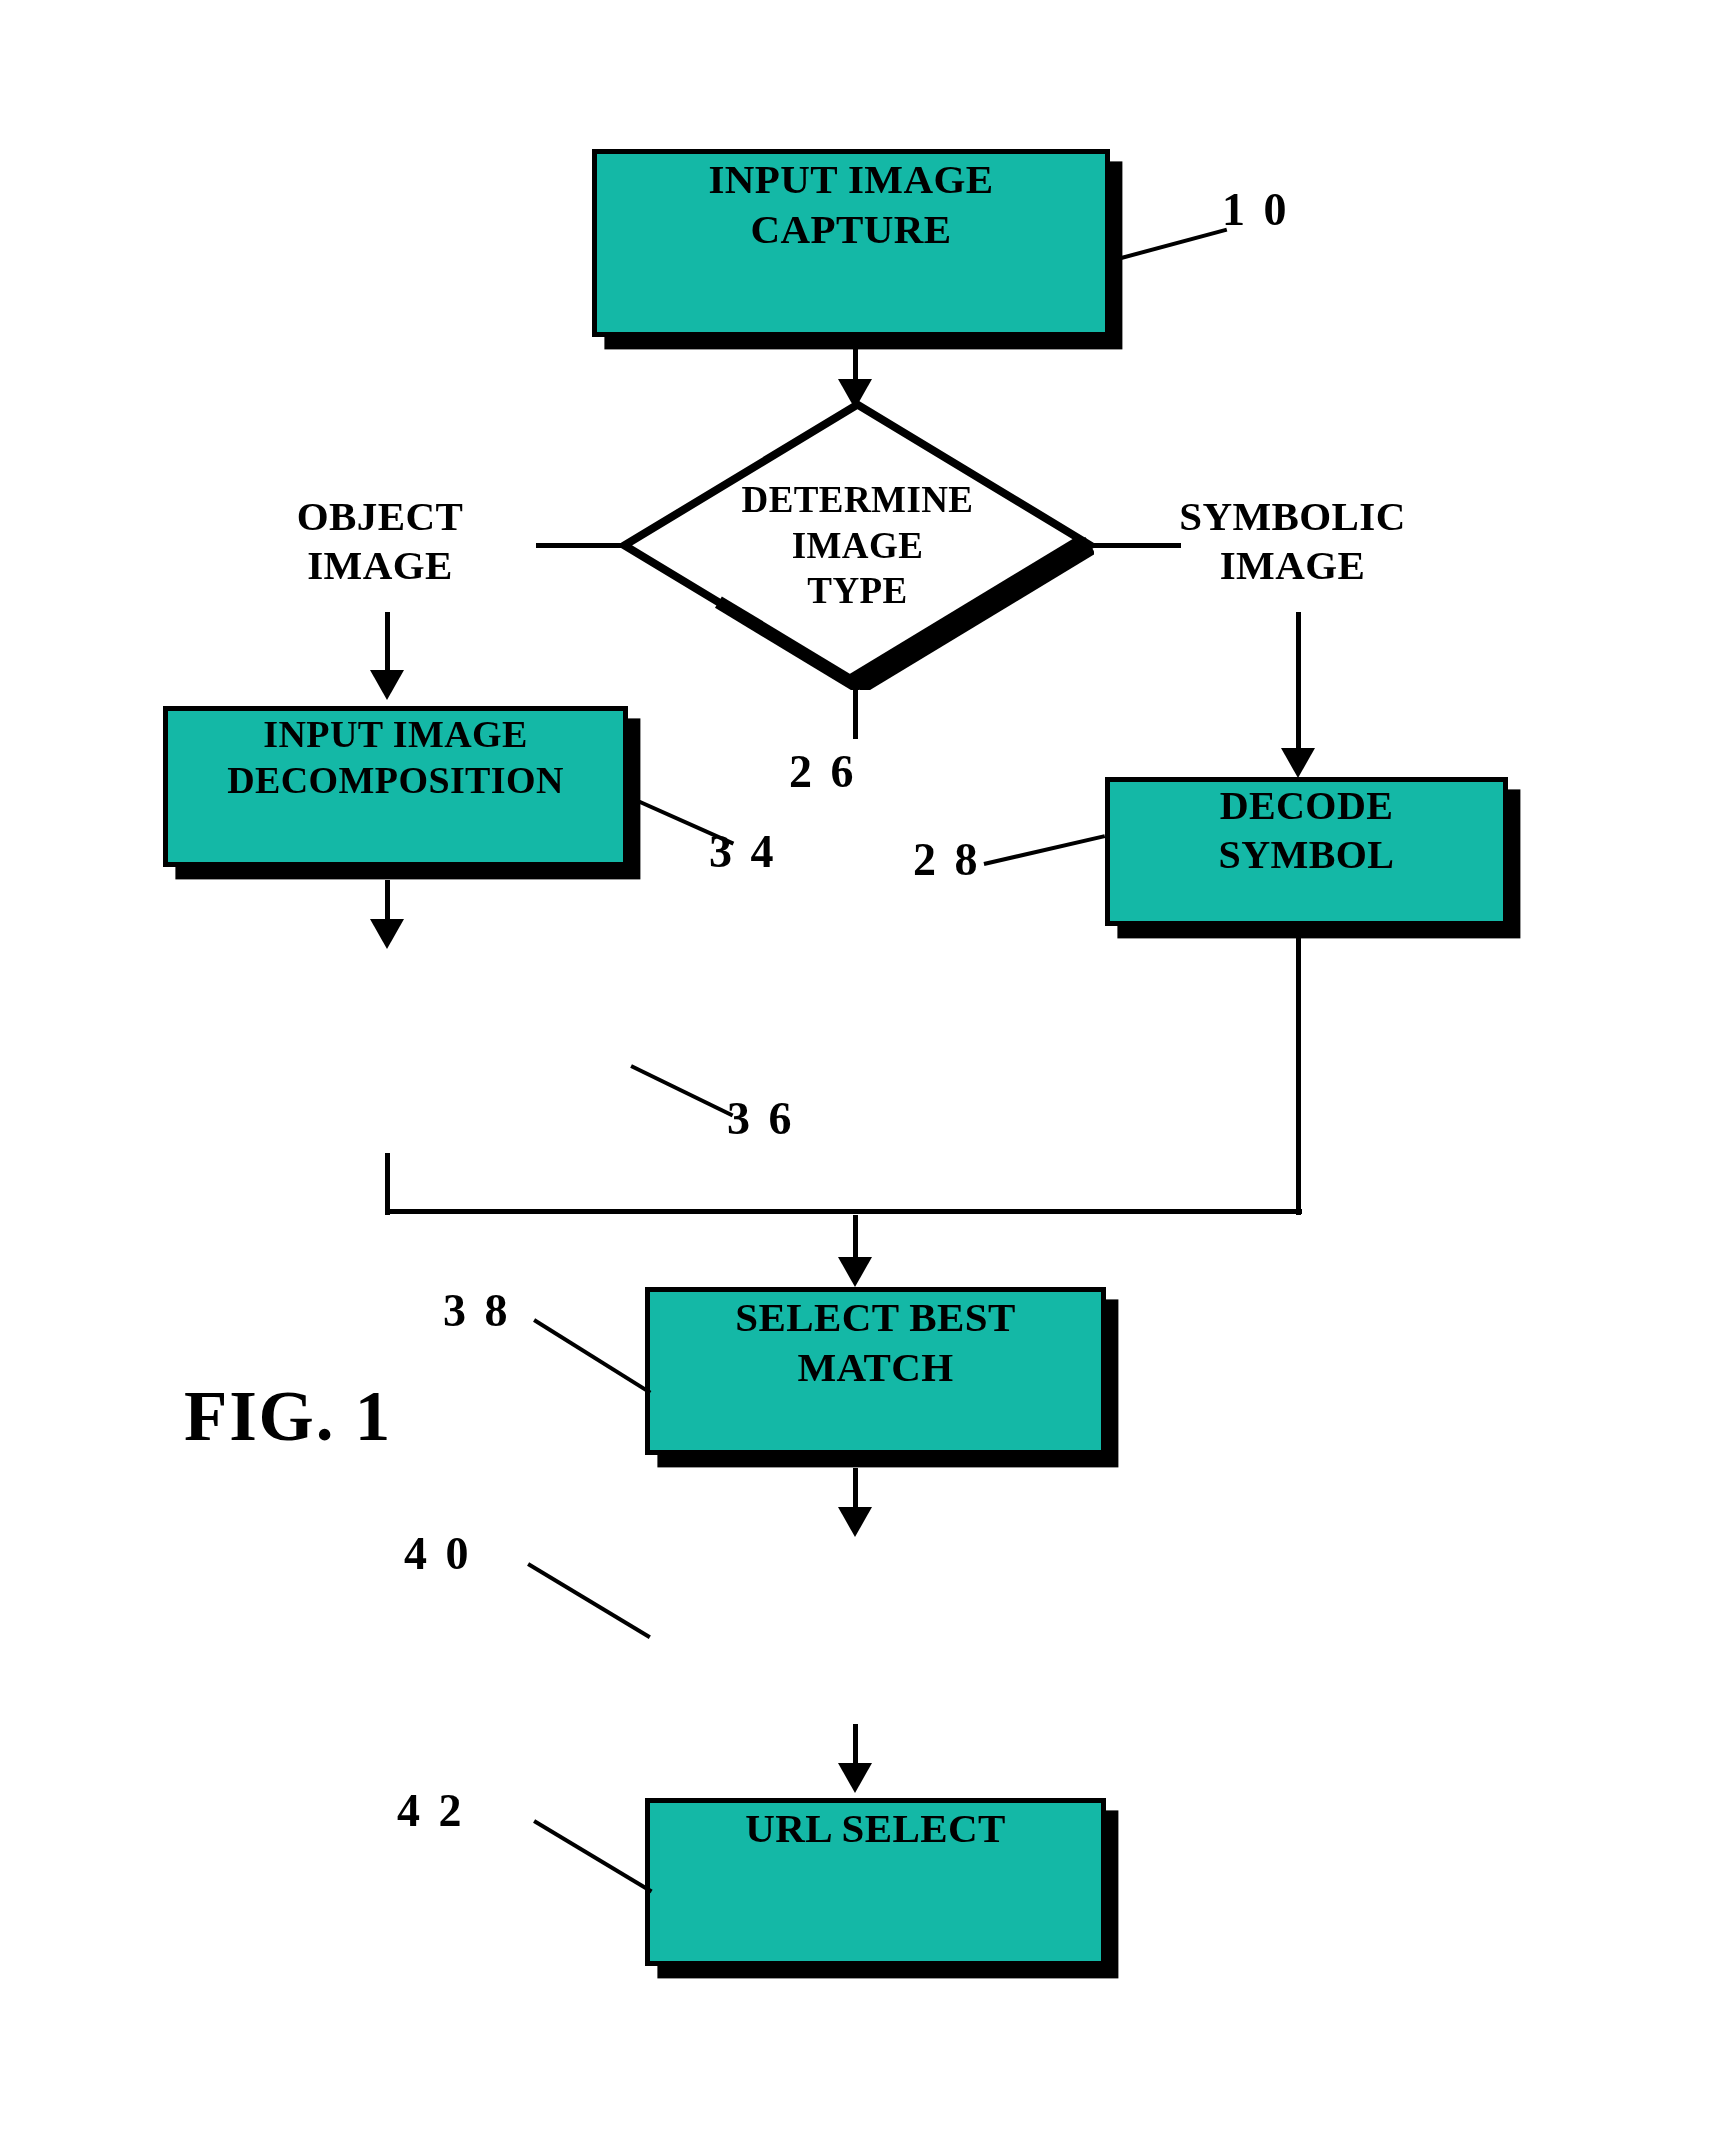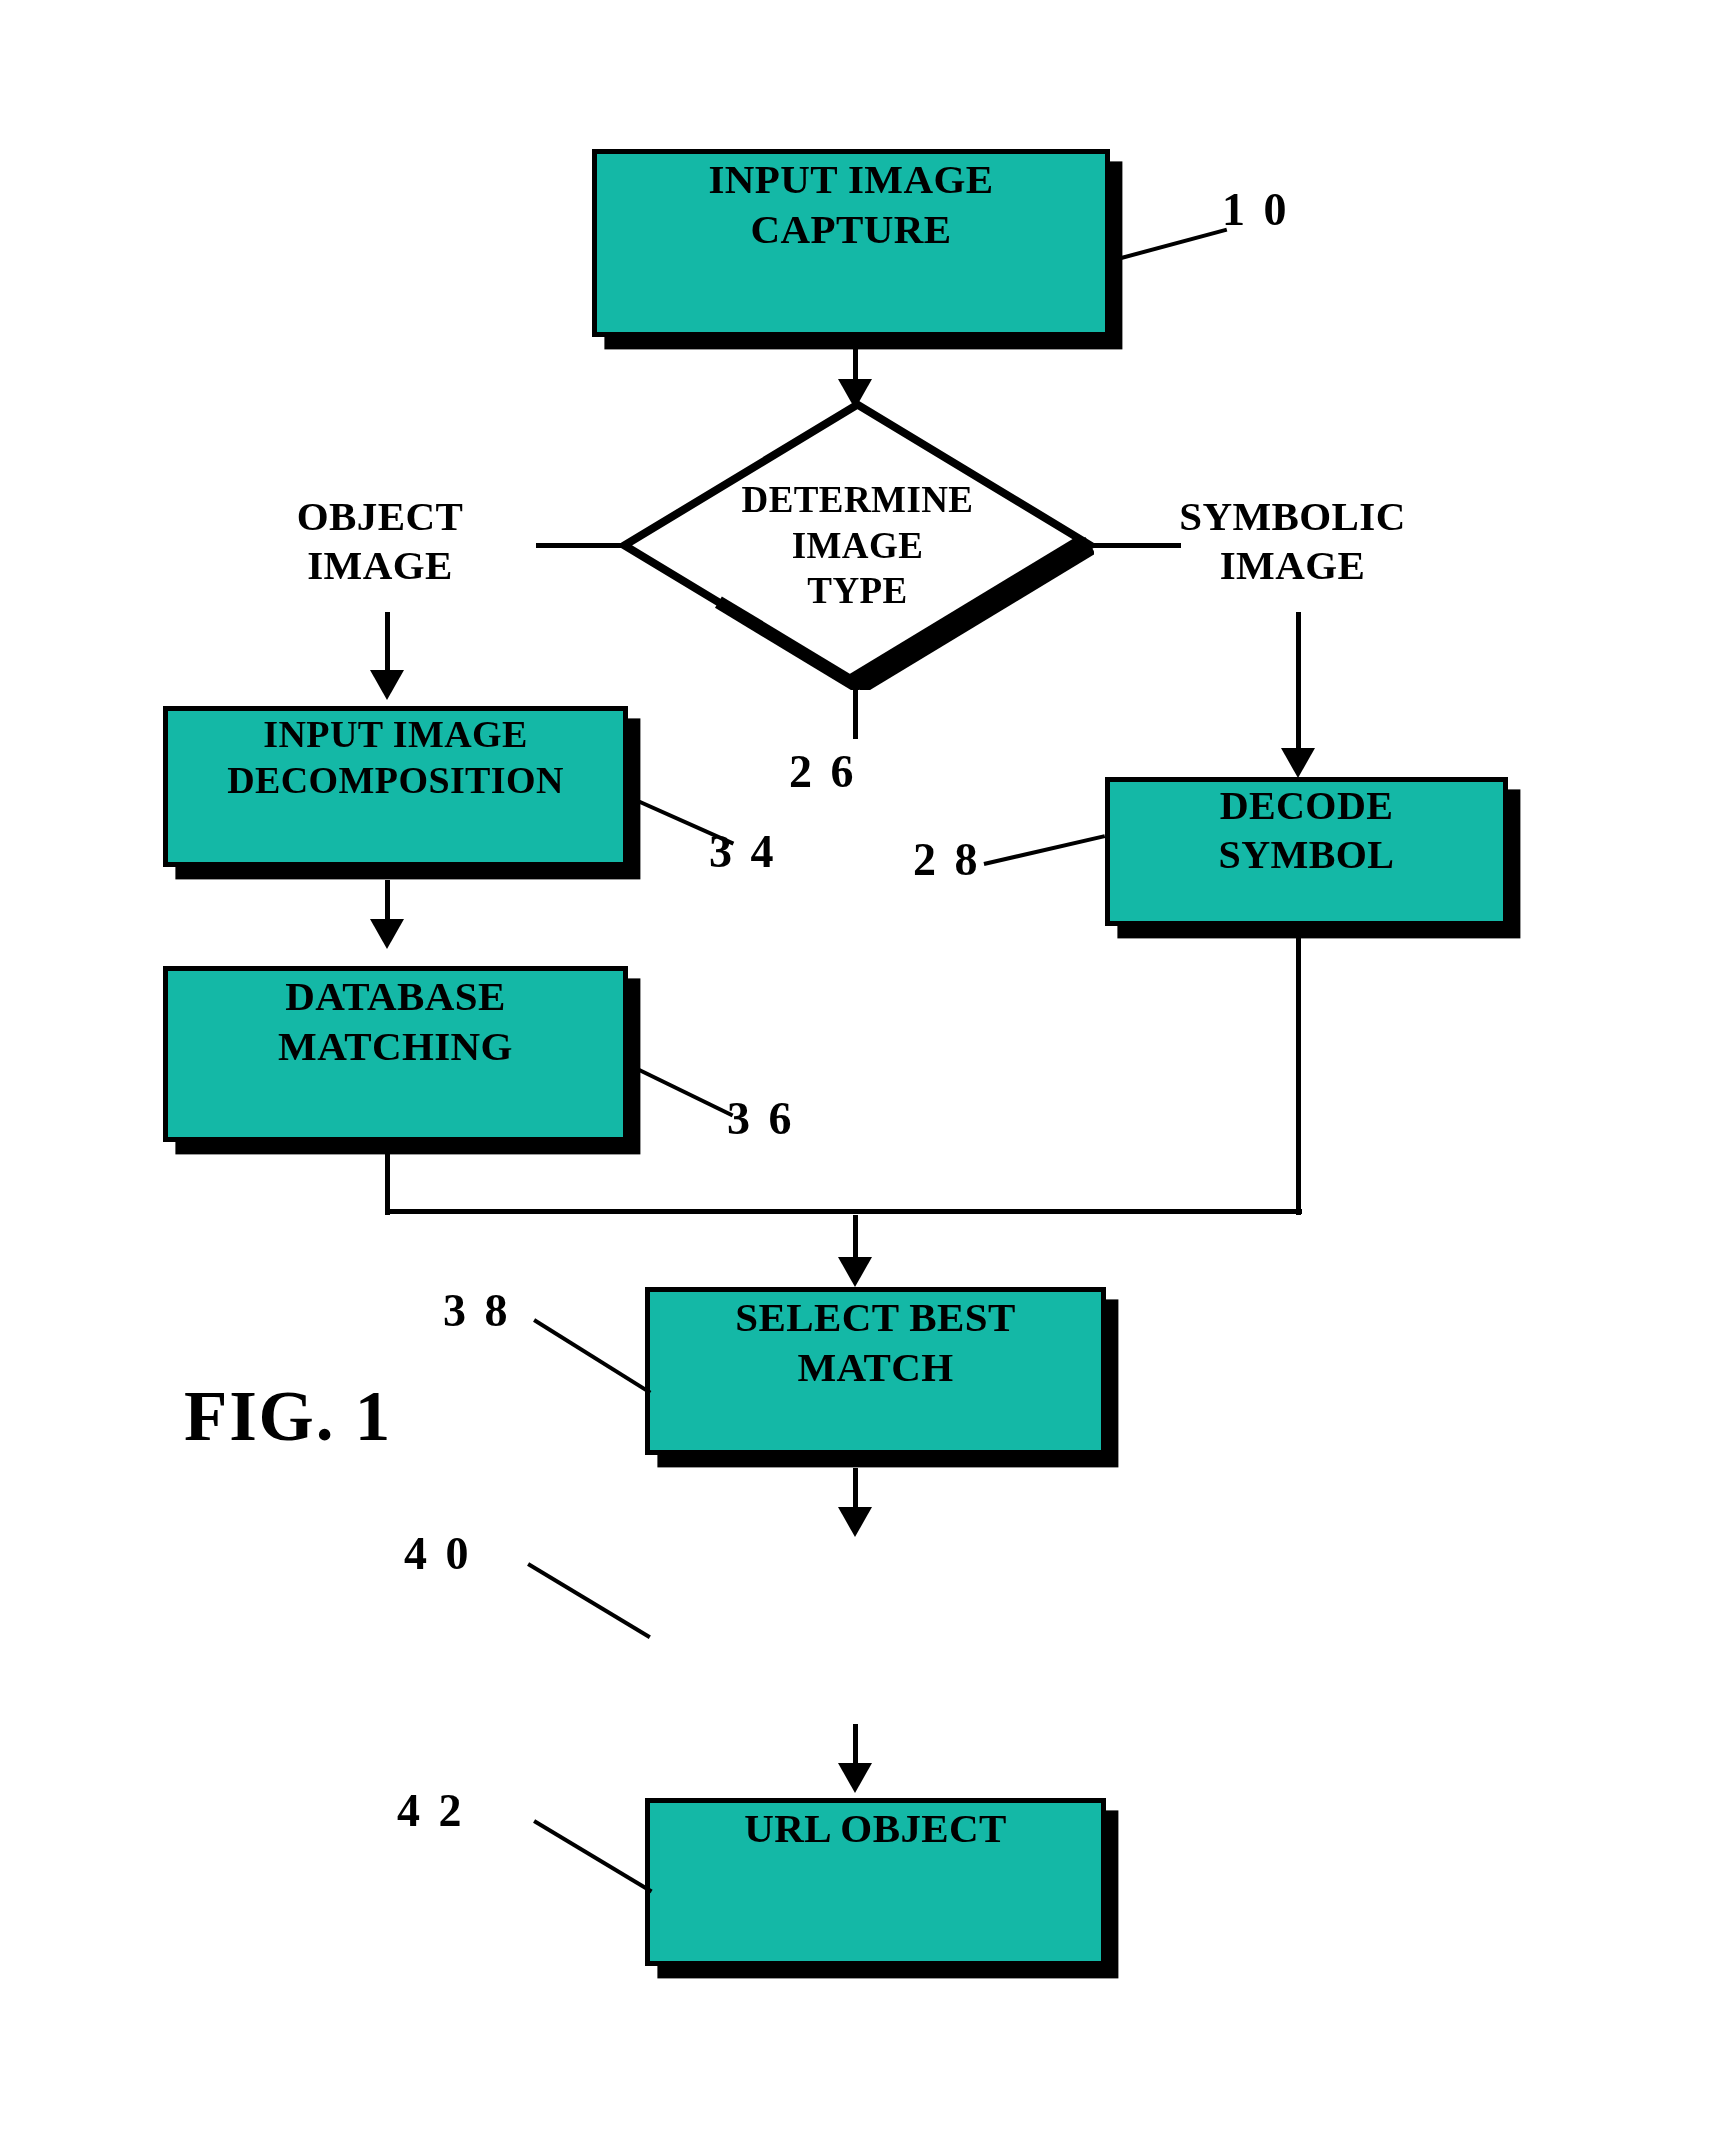--- a/index.html
+++ b/index.html
@@ -165,24 +165,20 @@
   <div class="node-box" style="left:1105px; top:777px; width:403px; height:149px;">
     <div class="node-label" style="font-size:40px;">DECODE
 SYMBOL</div>
   </div>
   <div class="leader" style="left:984px; top:862px; width:124px; transform: rotate(-13deg);"></div>
   <div class="ref-num" style="left:913px; top:833px; font-size:46px;">2 8</div>
 
   <div class="conn-v" style="left:385px; top:880px; height:51px;"></div>
   <div class="arrowhead" style="left:370px; top:919px;"></div>
 
-  <div class="node-box" style="left:163px; top:966px; width:465px; height:176px;">
-    <div class="node-label" style="font-size:41px;">DATABASE
-MATCHING</div>
-  </div>
   <div class="leader" style="left:631px; top:1064px; width:113px; transform: rotate(26deg);"></div>
   <div class="ref-num" style="left:727px; top:1092px; font-size:46px;">3 6</div>
 
   <div class="conn-v" style="left:385px; top:1153px; height:62px;"></div>
 
   <div class="conn-v" style="left:1296px; top:938px; height:277px;"></div>
 
   <div class="conn-h" style="left:385px; top:1209px; width:917px;"></div>
 
   <div class="conn-v" style="left:853px; top:1215px; height:55px;"></div>
@@ -200,19 +196,19 @@
   <div class="conn-v" style="left:853px; top:1468px; height:50px;"></div>
   <div class="arrowhead" style="left:838px; top:1507px;"></div>
 
   <div class="leader" style="left:528px; top:1562px; width:142px; transform: rotate(31deg);"></div>
   <div class="ref-num" style="left:404px; top:1527px; font-size:46px;">4 0</div>
 
   <div class="conn-v" style="left:853px; top:1724px; height:50px;"></div>
   <div class="arrowhead" style="left:838px; top:1763px;"></div>
 
   <div class="node-box" style="left:645px; top:1798px; width:461px; height:168px;">
-    <div class="node-label" style="font-size:41px;">URL OBJECT</div>
+    <div class="node-label" style="font-size:41px;">URL SELECT</div>
   </div>
   <div class="leader" style="left:534px; top:1819px; width:137px; transform: rotate(31deg);"></div>
   <div class="ref-num" style="left:397px; top:1784px; font-size:46px;">4 2</div>
 
 </div>
 
 
 </body></html>

